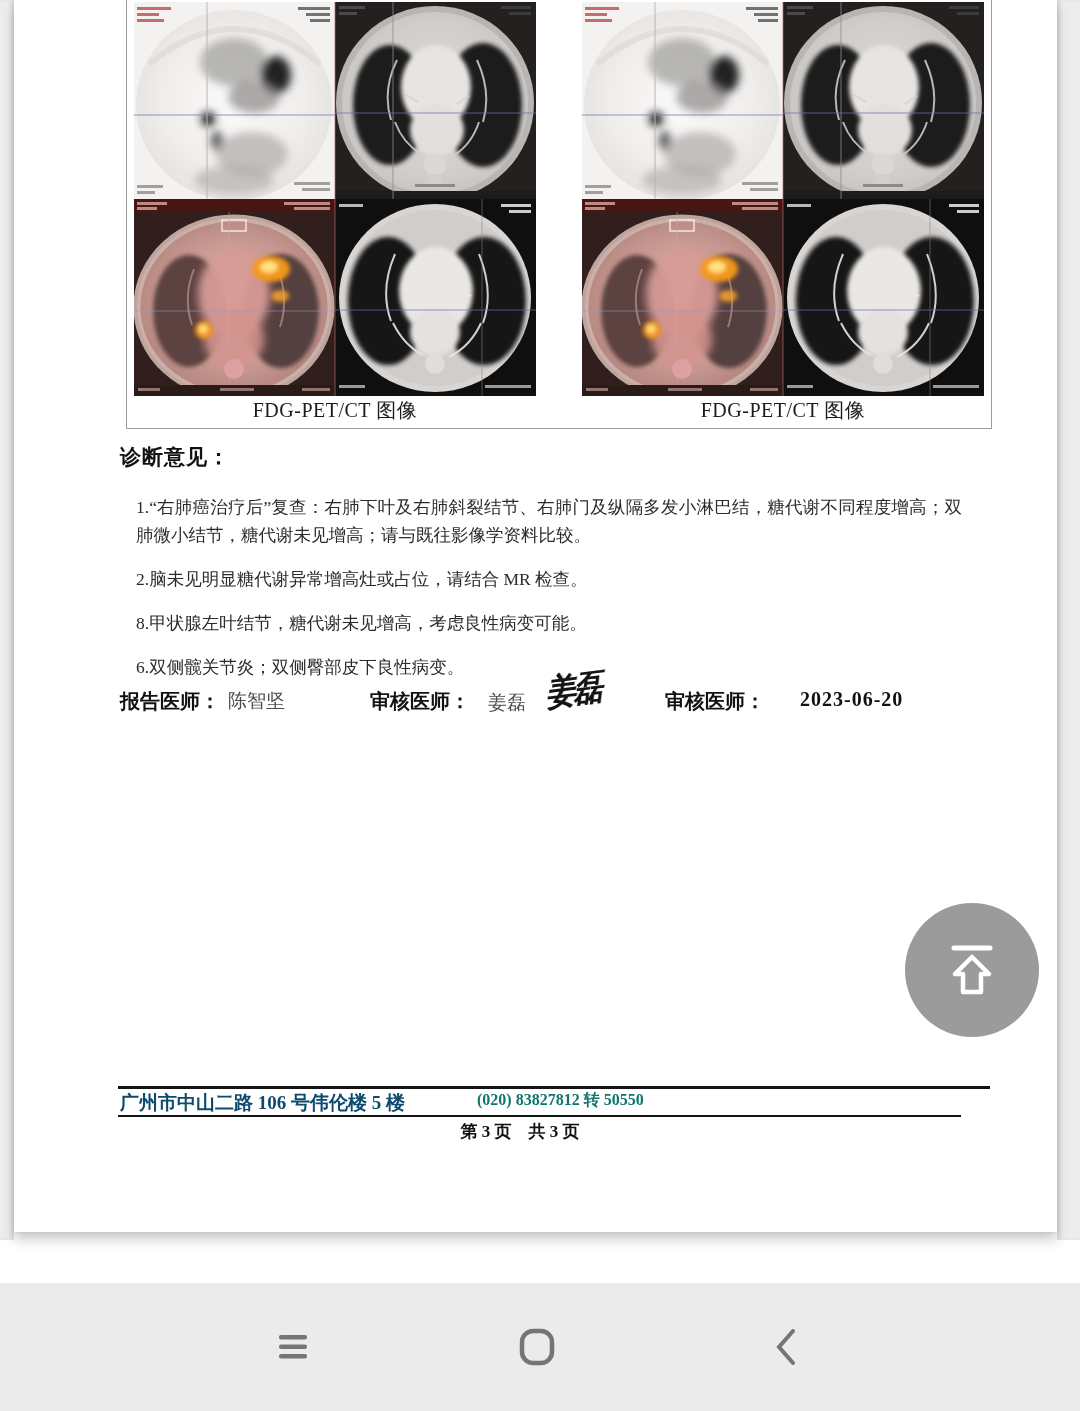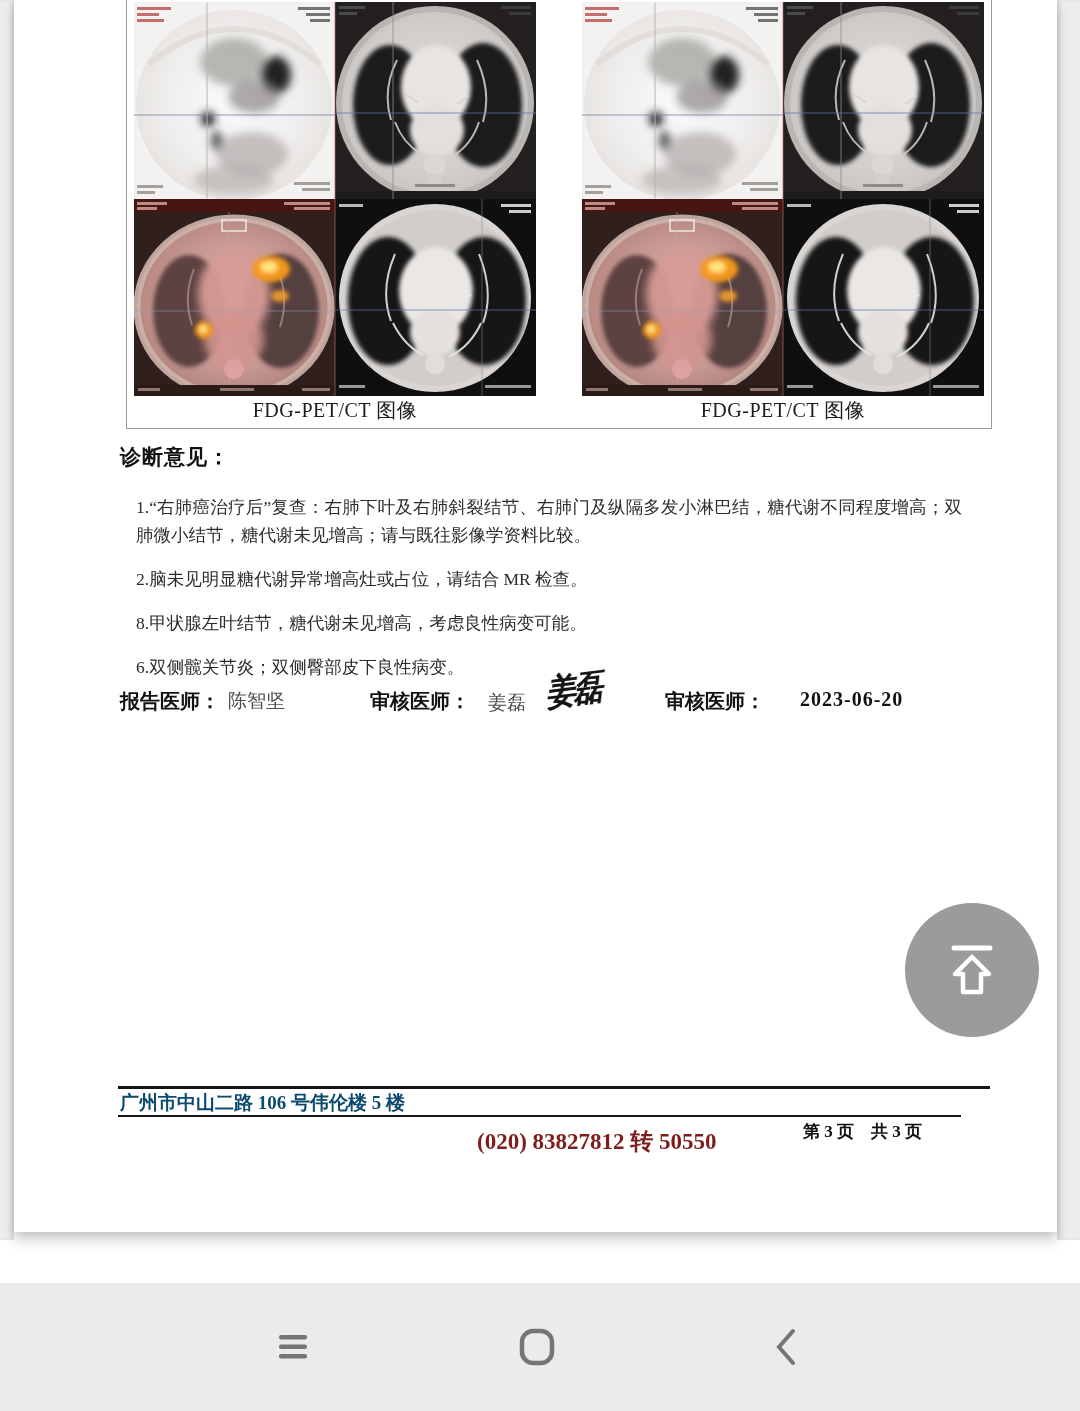--- a/index.html
+++ b/index.html
@@ -48,22 +48,22 @@
   .signoff .date{position:absolute;font-weight:bold;color:#111;letter-spacing:1px;text-align:right;}
   .signature{
     position:absolute;left:534px;top:-18px;font-size:30px;color:#141414;font-weight:600;
     transform:rotate(-7deg) skewX(-14deg) scaleY(1.15);
     letter-spacing:-3px;text-shadow:1px 0 0 rgba(0,0,0,.35);
   }
   
   .footer-rule-1{position:absolute;left:104px;top:1086px;width:872px;height:3px;background:#141414;}
   .footer-rule-2{position:absolute;left:104px;top:1115px;width:843px;height:2px;background:#141414;}
   .footer-address{position:absolute;left:106px;top:1090px;font-size:19px;font-weight:bold;color:#0c4a6e;}
-  .footer-phone{position:absolute;left:463px;top:1090px;font-size:23px;font-weight:bold;color:#7f1d1d;margin-top:36px;}
-  .footer-page{position:absolute;left:104px;top:1120px;width:804px;text-align:right;font-size:17px;font-weight:bold;color:#111;}
+  .footer-phone{position:absolute;left:463px;top:1090px;font-size:16px;font-weight:bold;color:#0f766e;}
+  .footer-page{position:absolute;left:104px;top:1120px;width:804px;text-align:center;font-size:17px;font-weight:bold;color:#111;}
   
   .scroll-top{
     position:absolute;left:891px;top:903px;width:134px;height:134px;border-radius:50%;
     background:#9b9b9b;border:none;cursor:pointer;
     display:flex;align-items:center;justify-content:center;padding:0;
   }
   
   .nav-bar{position:absolute;left:0;top:1283px;width:1080px;height:128px;background:#ebebeb;}
   .nav-btn{position:absolute;top:0;width:120px;height:128px;background:transparent;border:none;cursor:pointer;
     display:flex;align-items:center;justify-content:center;padding:0;}

